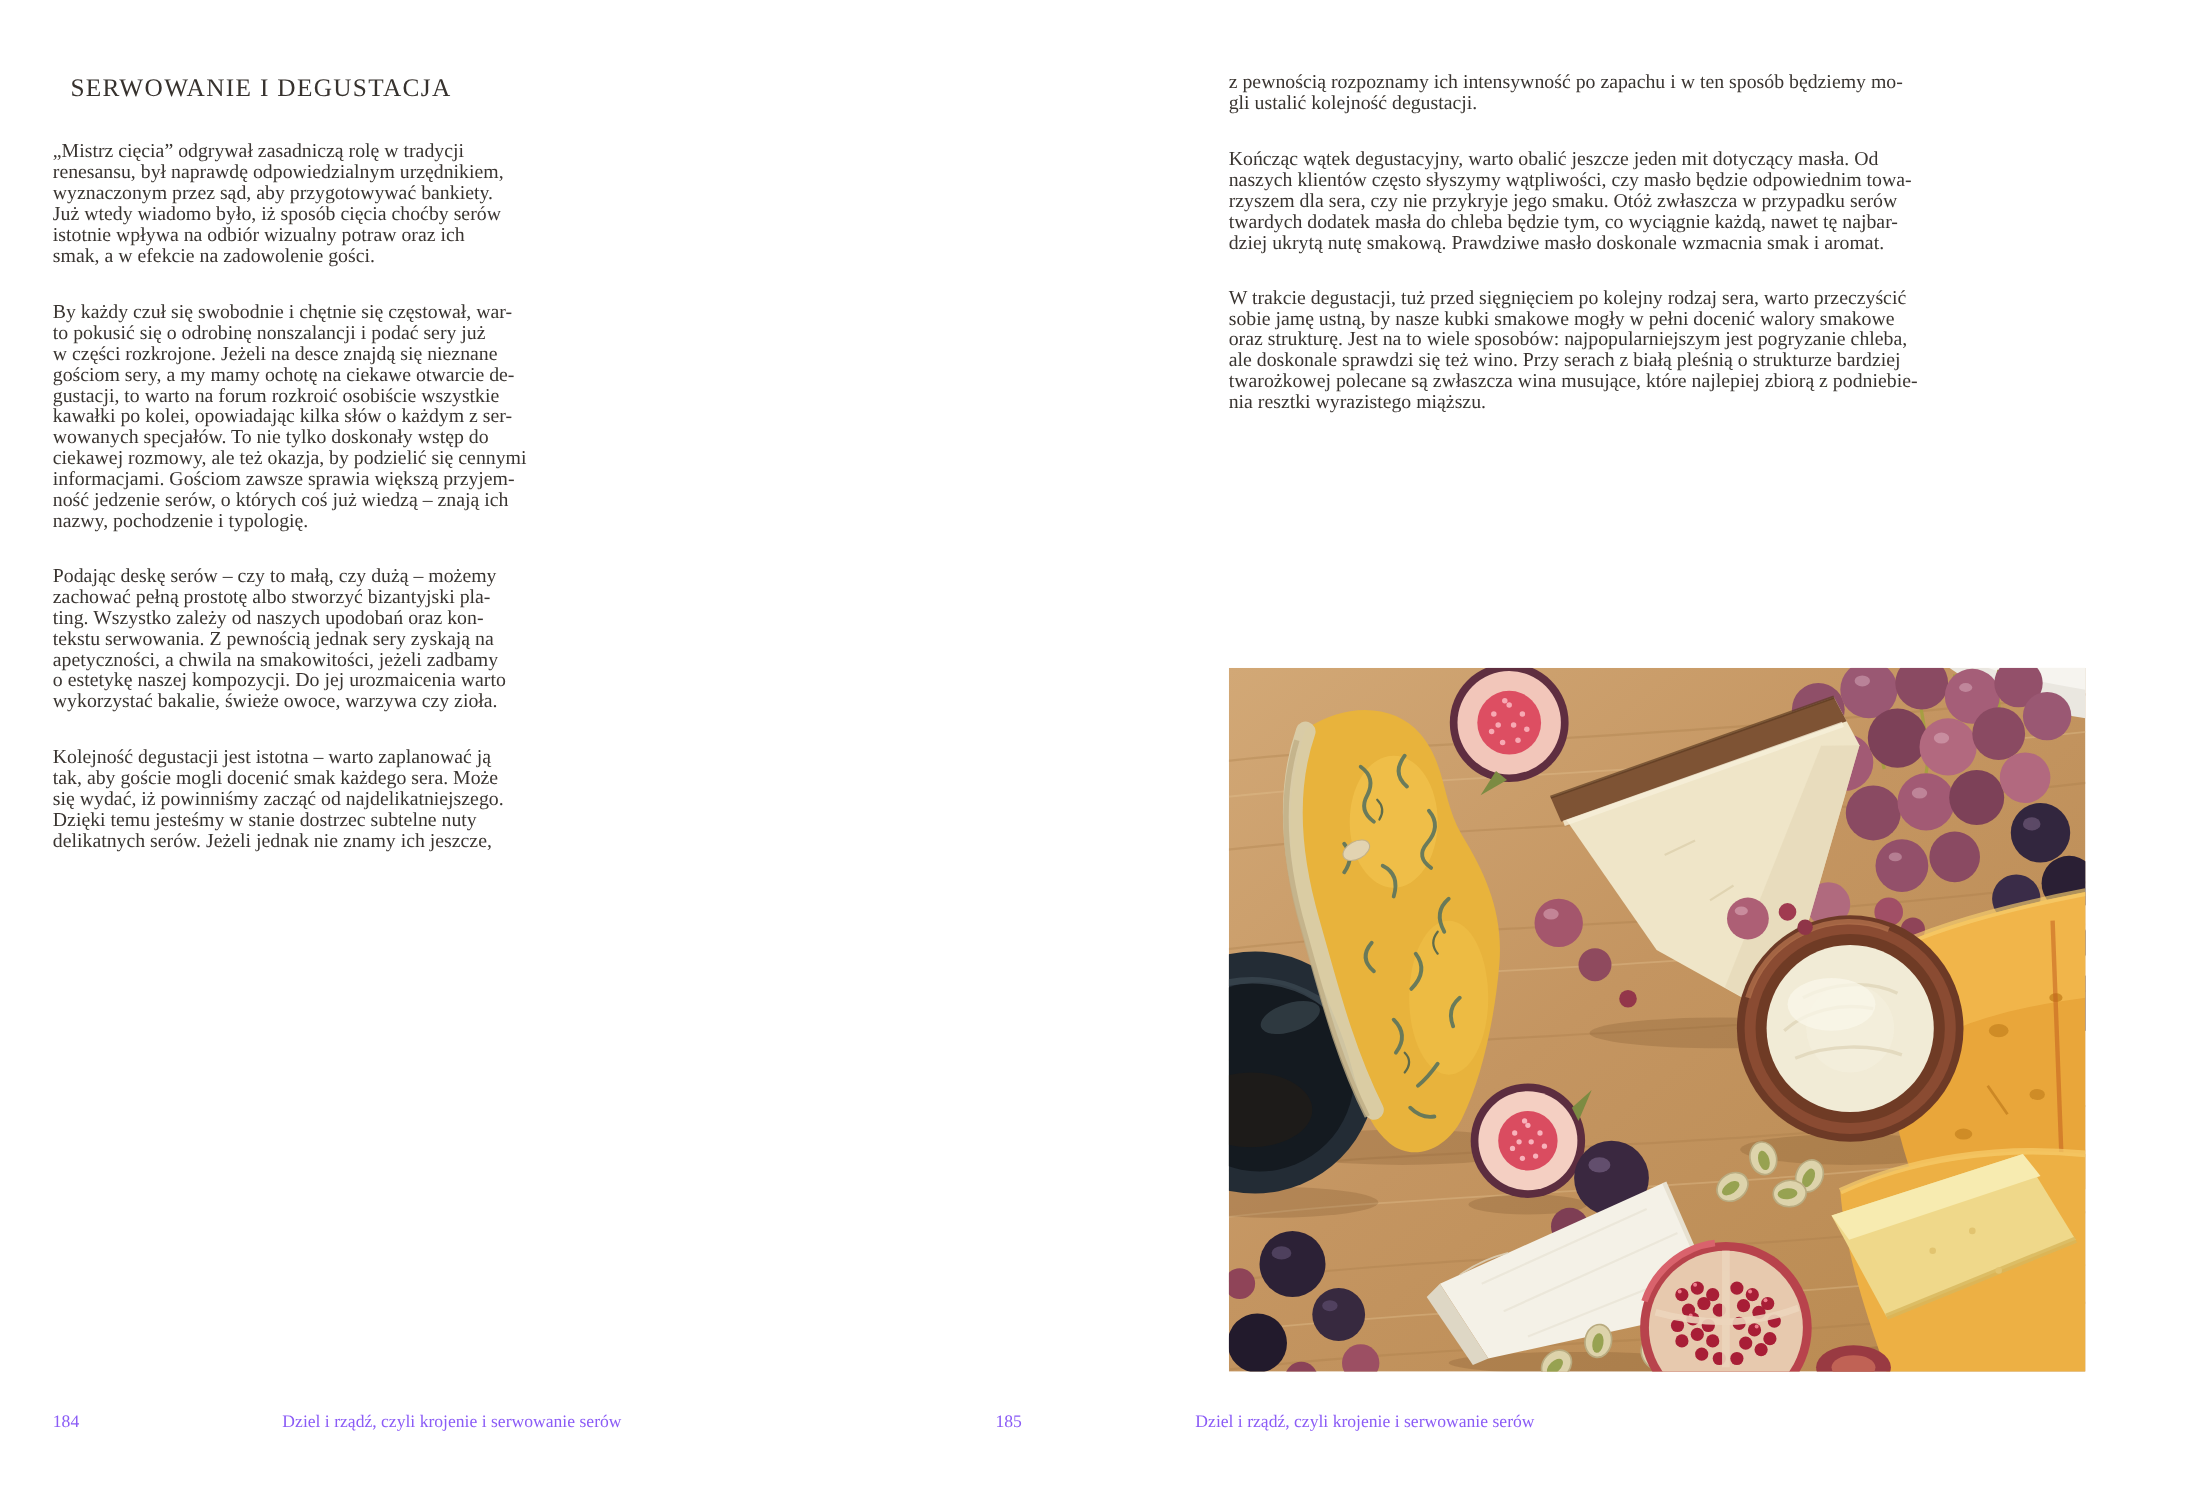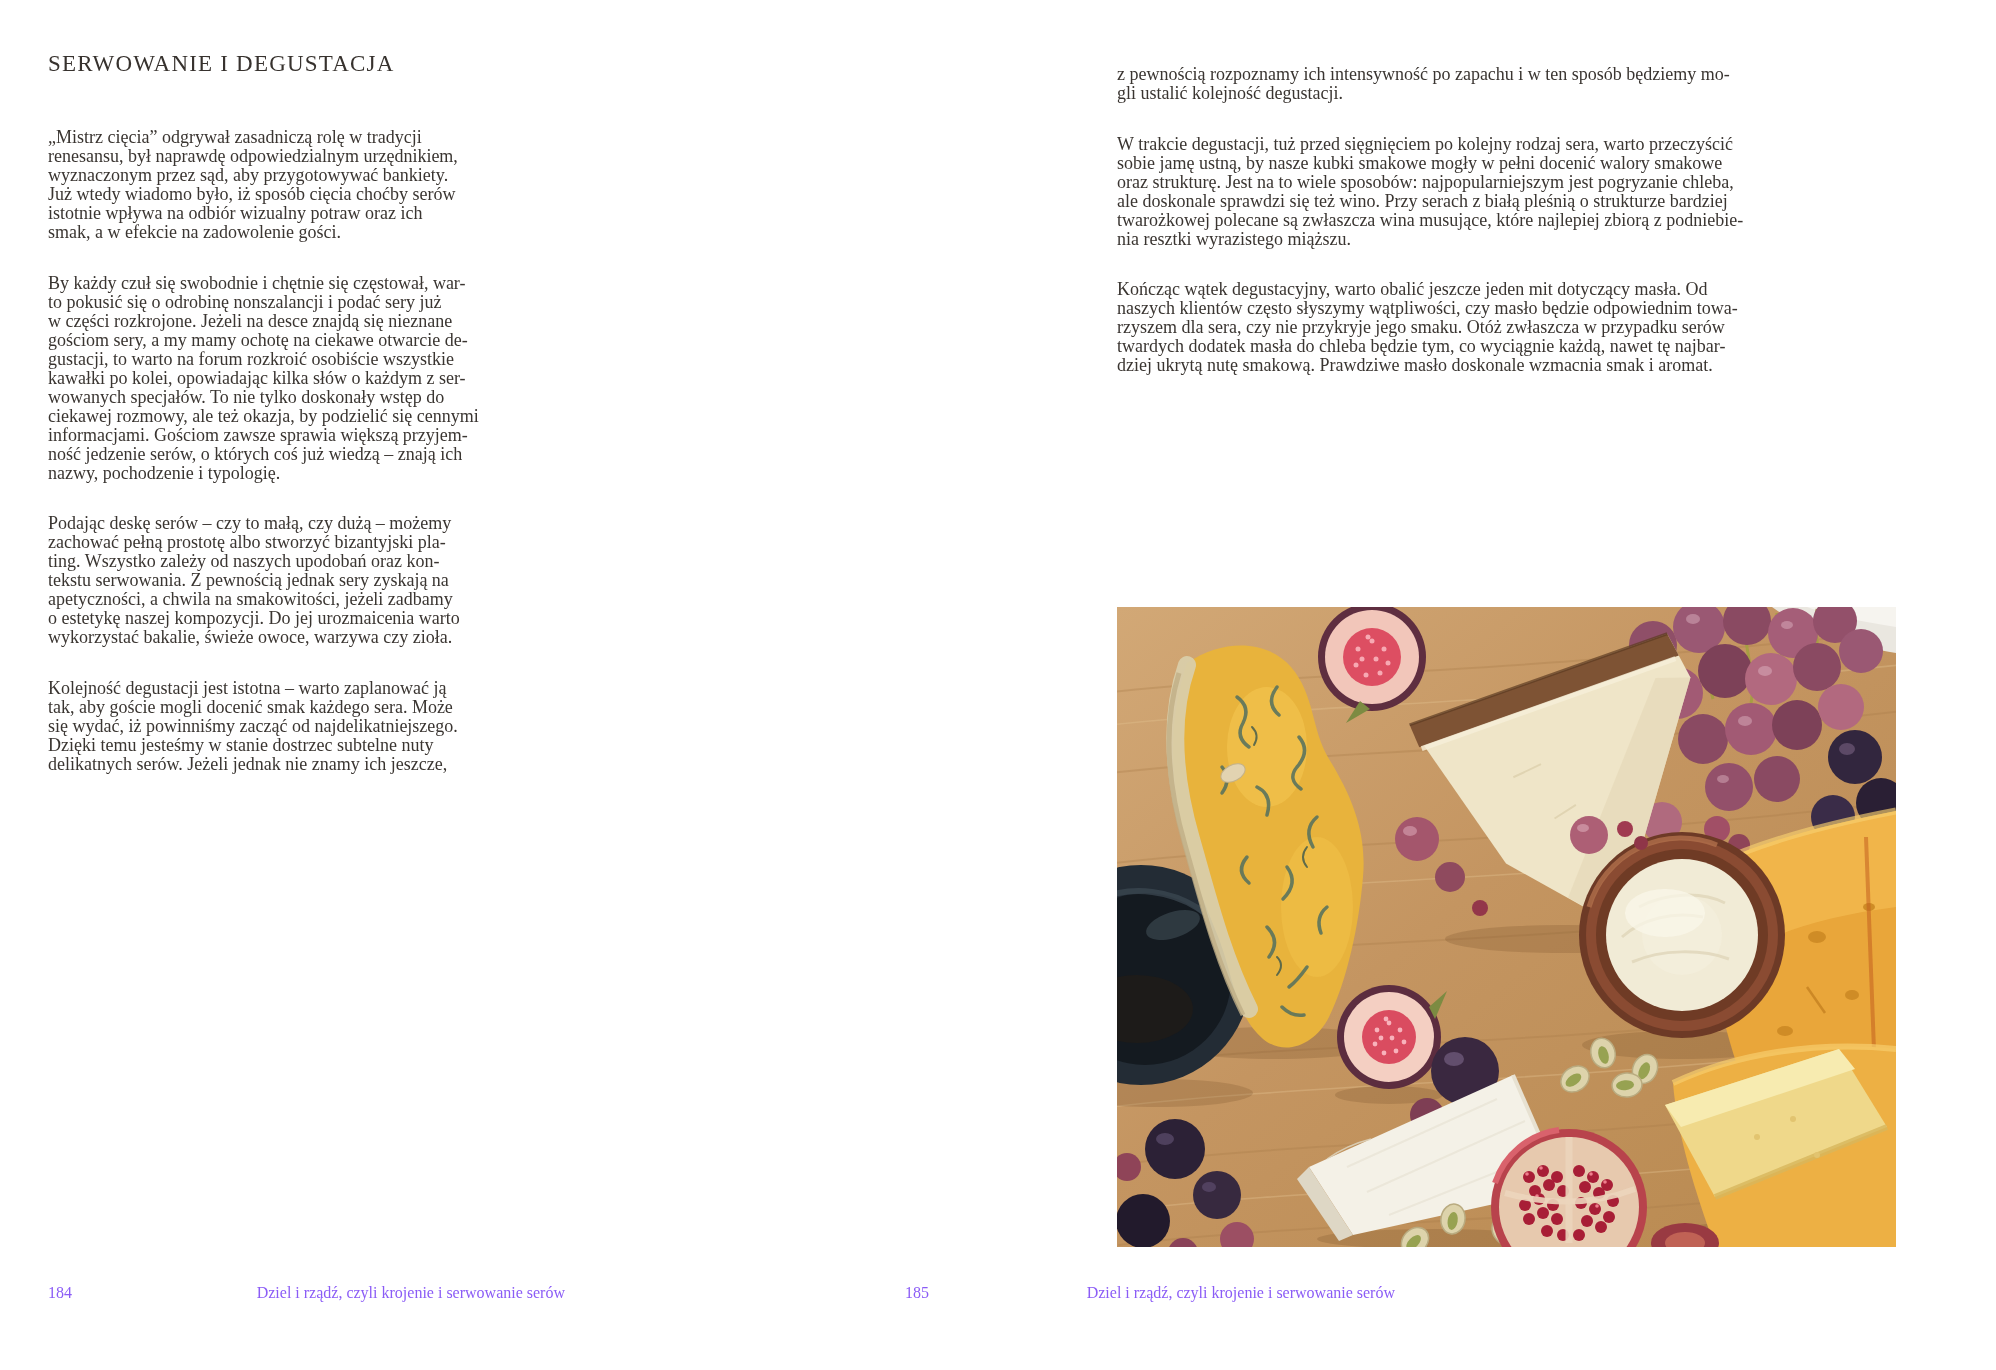--- a/index.html
+++ b/index.html
@@ -3,21 +3,21 @@
 <meta charset="utf-8">
 <style>
   html,body{margin:0;padding:0;}
   body{
     width:1996px;height:1370px;position:relative;background:#ffffff;
     font-family:"Liberation Serif","DejaVu Serif",serif;color:#3a3531;
     overflow:hidden;
   }
   .abs{position:absolute;}
   h1.section-heading{
-    margin:0;font-weight:400;font-size:23px;letter-spacing:1.2px;
+    margin:16px;font-weight:400;font-size:23px;letter-spacing:1.2px;
     line-height:1;color:#37322e;
   }
   .body-col{font-size:18px;line-height:19px;}
   .body-col p{margin:0 0 31.5px 0;white-space:pre-line;text-align:left;}
   .body-col p:last-child{margin-bottom:0;}
   .col-left{left:48px;top:128px;width:540px;}
   .col-right{left:1117px;top:65px;width:810px;}
   #heading-wrap{left:48px;top:52px;}
   figure.photo{
     left:1117px;top:607px;width:779px;height:640px;margin:0;padding:0;
@@ -68,31 +68,31 @@
 Dzięki temu jesteśmy w stanie dostrzec subtelne nuty
 delikatnych serów. Jeżeli jednak nie znamy ich jeszcze,</p>
 </div>
 
 <div class="abs footer-item folio-left">184</div>
 <div class="abs footer-item title-left">Dziel i rządź, czyli krojenie i serwowanie serów</div>
 
 <div class="abs body-col col-right">
   <p>z pewnością rozpoznamy ich intensywność po zapachu i w ten sposób będziemy mo-
 gli ustalić kolejność degustacji.</p>
+  <p>Kończąc wątek degustacyjny, warto obalić jeszcze jeden mit dotyczący masła. Od
+naszych klientów często słyszymy wątpliwości, czy masło będzie odpowiednim towa-
+rzyszem dla sera, czy nie przykryje jego smaku. Otóż zwłaszcza w przypadku serów
+twardych dodatek masła do chleba będzie tym, co wyciągnie każdą, nawet tę najbar-
+dziej ukrytą nutę smakową. Prawdziwe masło doskonale wzmacnia smak i aromat.</p>
   <p>W trakcie degustacji, tuż przed sięgnięciem po kolejny rodzaj sera, warto przeczyścić
 sobie jamę ustną, by nasze kubki smakowe mogły w pełni docenić walory smakowe
 oraz strukturę. Jest na to wiele sposobów: najpopularniejszym jest pogryzanie chleba,
 ale doskonale sprawdzi się też wino. Przy serach z białą pleśnią o strukturze bardziej
 twarożkowej polecane są zwłaszcza wina musujące, które najlepiej zbiorą z podniebie-
 nia resztki wyrazistego miąższu.</p>
-  <p>Kończąc wątek degustacyjny, warto obalić jeszcze jeden mit dotyczący masła. Od
-naszych klientów często słyszymy wątpliwości, czy masło będzie odpowiednim towa-
-rzyszem dla sera, czy nie przykryje jego smaku. Otóż zwłaszcza w przypadku serów
-twardych dodatek masła do chleba będzie tym, co wyciągnie każdą, nawet tę najbar-
-dziej ukrytą nutę smakową. Prawdziwe masło doskonale wzmacnia smak i aromat.</p>
 </div>
 
 <figure class="abs photo" role="img" aria-label="Drewniana deska z serami, winogronami, figami, granatem i pistacjami">
   <svg width="779" height="640" viewBox="0 0 779 640" xmlns="http://www.w3.org/2000/svg">
     <defs>
       <linearGradient id="wood" x1="0" y1="0" x2="1" y2="1">
         <stop offset="0" stop-color="#d2a876"></stop>
         <stop offset="0.45" stop-color="#c49561"></stop>
         <stop offset="1" stop-color="#b8894f"></stop>
       </linearGradient>

